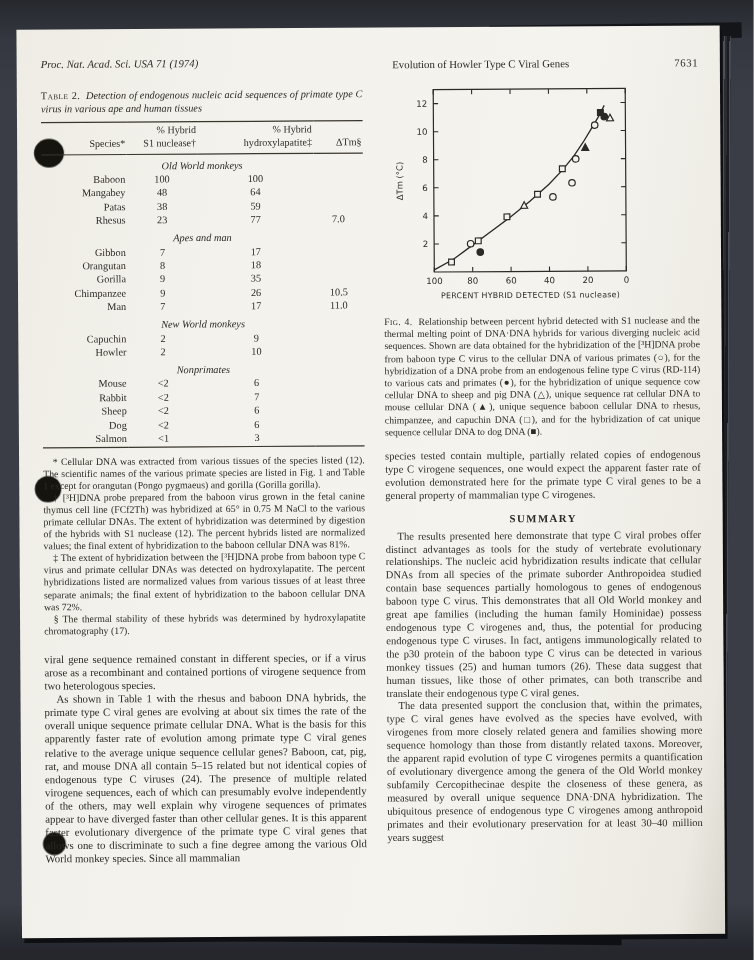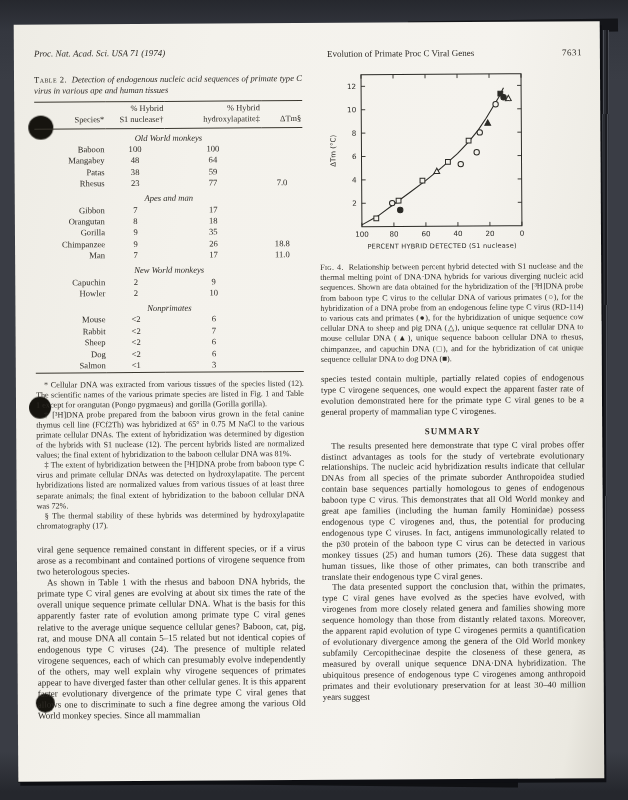--- a/index.html
+++ b/index.html
@@ -124,21 +124,21 @@
           <tr>
             <td>Gorilla</td>
             <td class="num">9</td>
             <td class="num">35</td>
             <td class="num"></td>
           </tr>
           <tr>
             <td>Chimpanzee</td>
             <td class="num">9</td>
             <td class="num">26</td>
-            <td class="num">18.8</td>
+            <td class="num">10.5</td>
           </tr>
           <tr>
             <td>Man</td>
             <td class="num">7</td>
             <td class="num">17</td>
             <td class="num">11.0</td>
           </tr>
           <tr class="group">
             <td colspan="4">New World monkeys</td>
           </tr>
@@ -198,21 +198,21 @@
       </div>
 
     <div class="bodytext" id="left-paragraphs">
         <p class="noindent">viral gene sequence remained constant in different species, or if a virus arose as a recombinant and contained portions of virogene sequence from two heterologous species.</p>
         <p>As shown in Table 1 with the rhesus and baboon DNA hybrids, the primate type C viral genes are evolving at about six times the rate of the overall unique sequence primate cellular DNA. What is the basis for this apparently faster rate of evolution among primate type C viral genes relative to the average unique sequence cellular genes? Baboon, cat, pig, rat, and mouse DNA all contain 5–15 related but not identical copies of endogenous type C viruses (24). The presence of multiple related virogene sequences, each of which can presumably evolve independently of the others, may well explain why virogene sequences of primates appear to have diverged faster than other cellular genes. It is this apparent faster evolutionary divergence of the primate type C viral genes that allows one to discriminate to such a fine degree among the various Old World monkey species. Since all mammalian</p>
       </div>
   </div>
 
   <div class="col-right">
     <div class="running-head">
-      <span>Evolution of Primate Proc C Viral Genes</span>
+      <span>Evolution of Howler Type C Viral Genes</span>
       <span class="pagenum">7631</span>
     </div>
 
     <div class="fig">
       <svg id="chart" width="222" height="192" viewBox="0 0 222 192">
           <rect x="38" y="10" width="160" height="152" fill="none" stroke="#2b2a26" stroke-width="1"></rect>
           <line x1="38" y1="162" x2="38" y2="158" stroke="#2b2a26" stroke-width="0.9"></line>
           <line x1="38" y1="10" x2="38" y2="14" stroke="#2b2a26" stroke-width="0.9"></line>
           <text x="38" y="172" text-anchor="middle" font-size="7.2" fill="#2b2a26">100</text>
           <line x1="70" y1="162" x2="70" y2="158" stroke="#2b2a26" stroke-width="0.9"></line>

